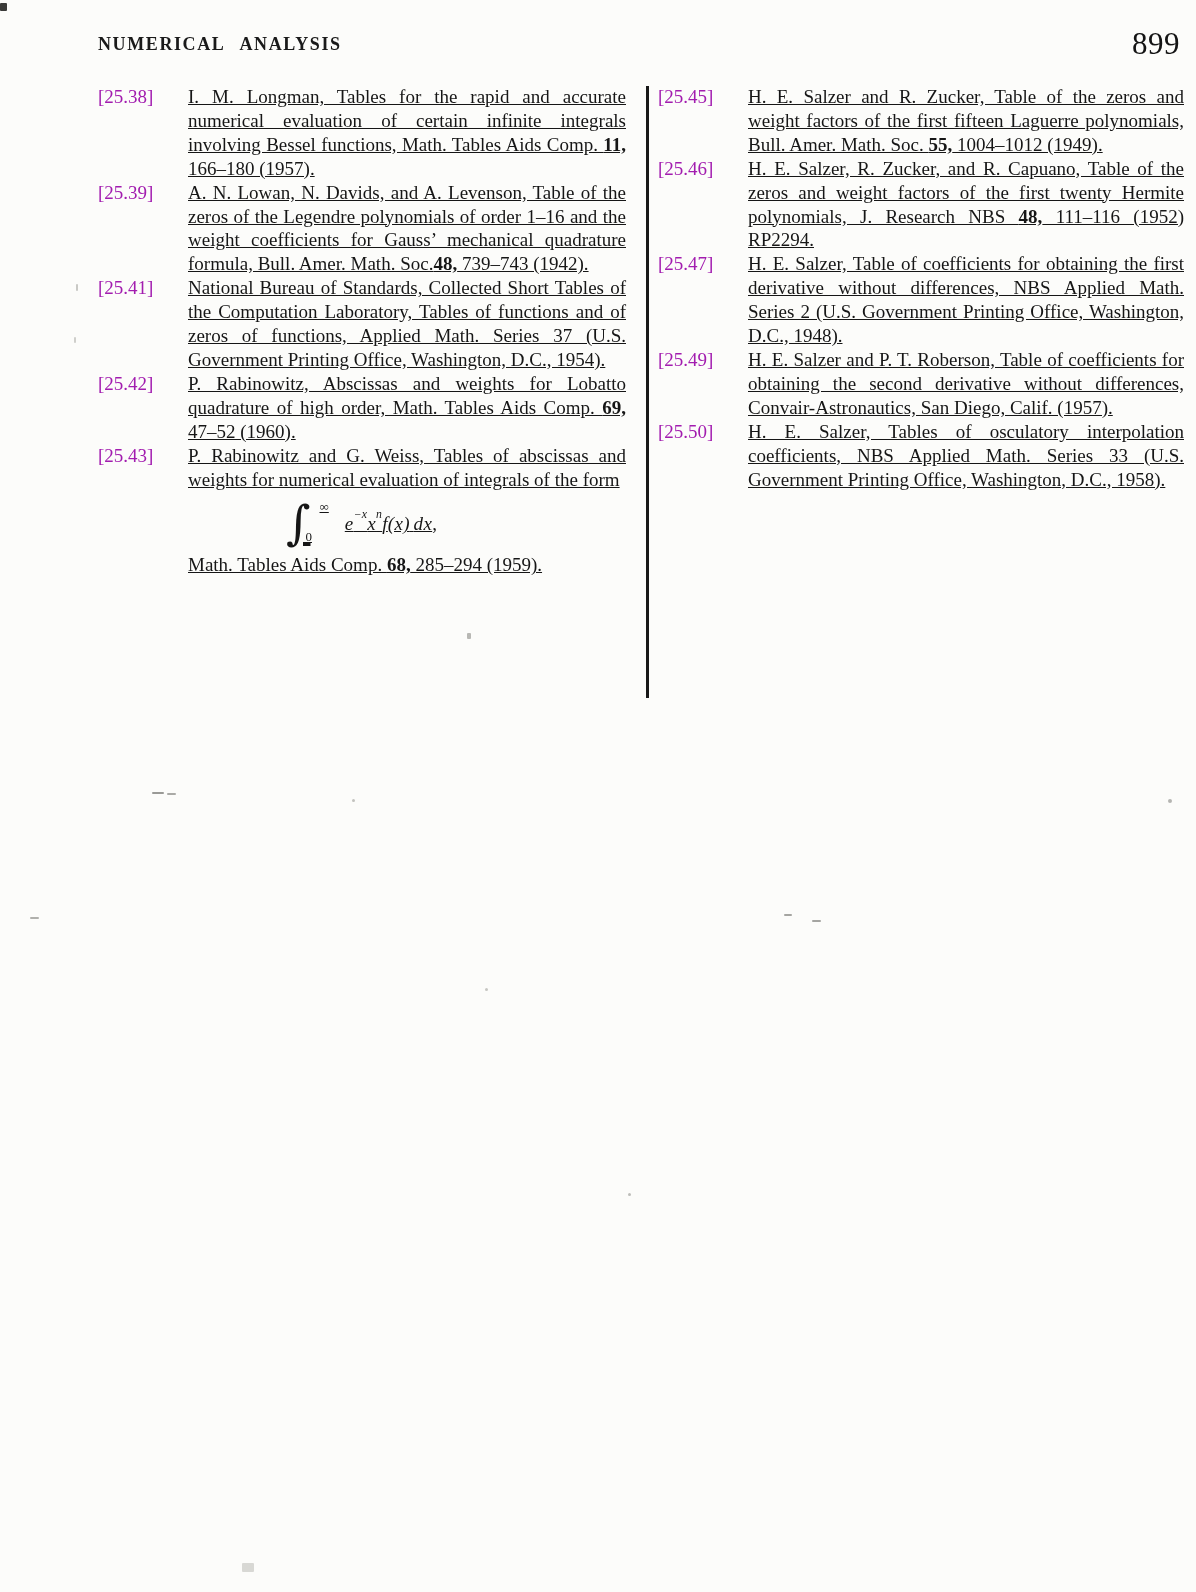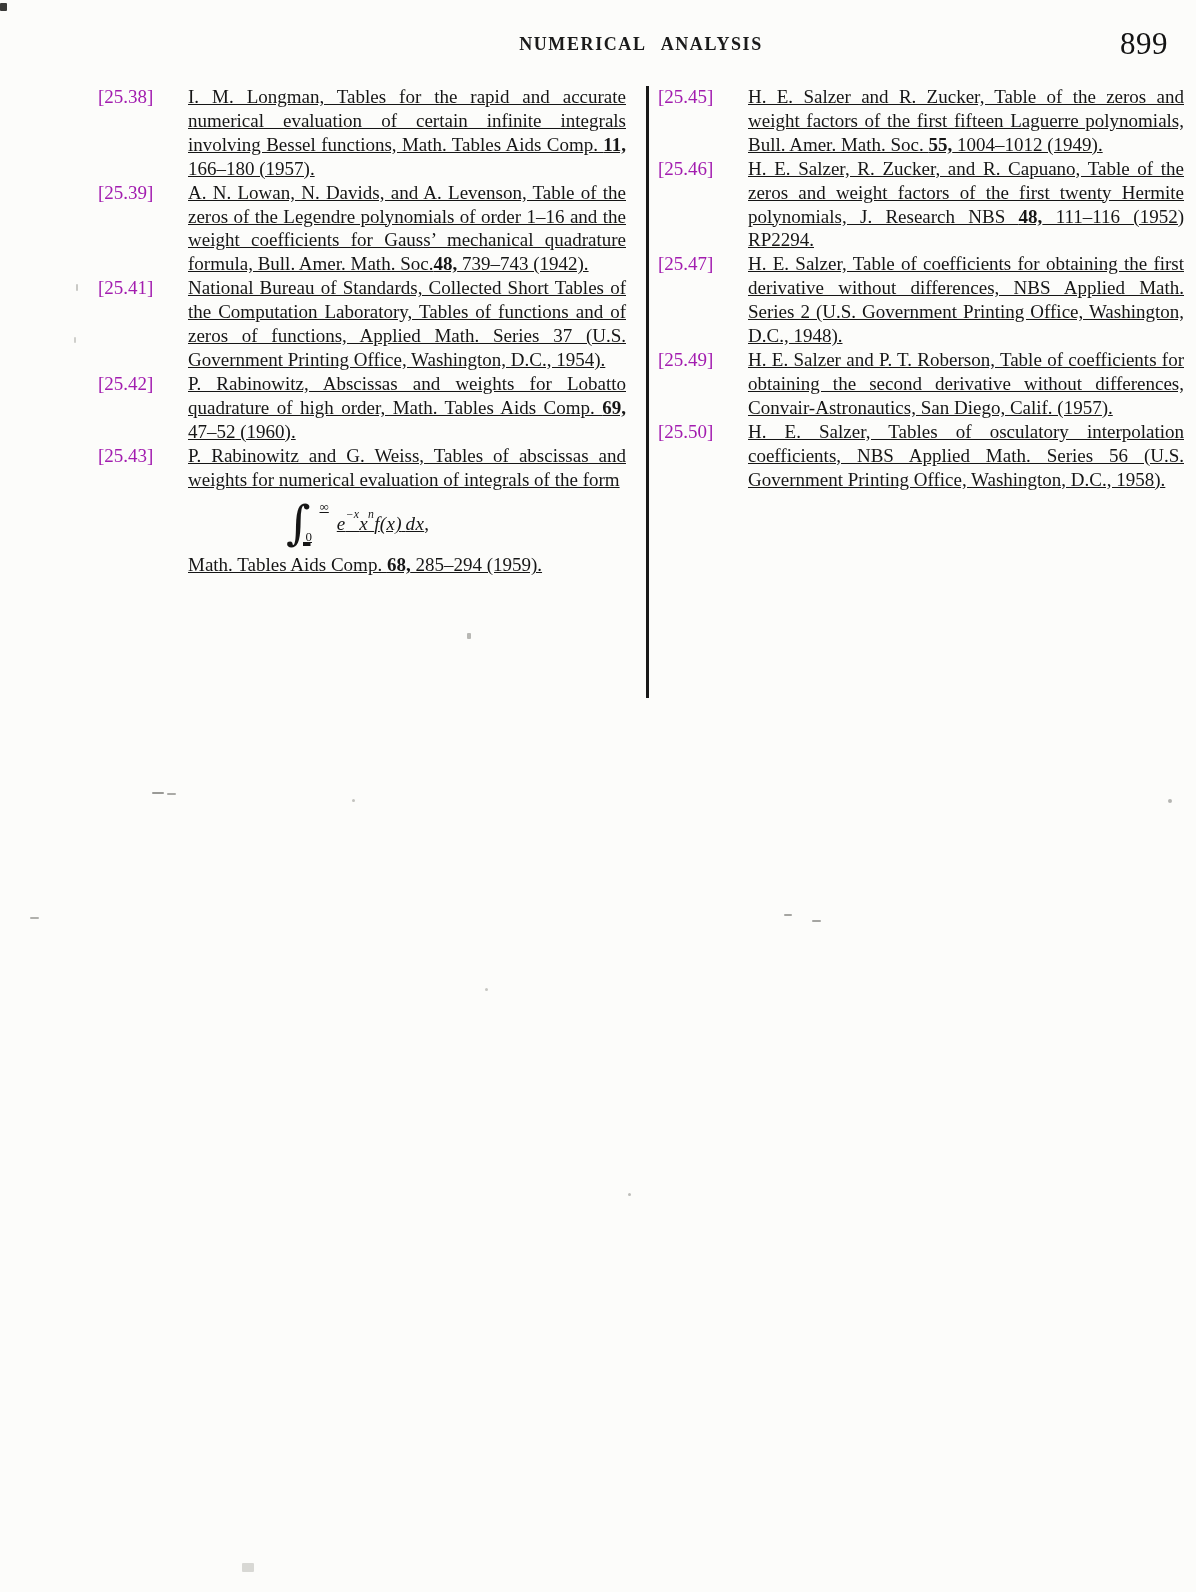--- a/index.html
+++ b/index.html
@@ -7,27 +7,27 @@
     position:relative;
     width:1196px;height:1592px;
     background:#fcfcfa;
     font-family:"Liberation Serif","DejaVu Serif",serif;
     color:#151515;
     overflow:hidden;
   }
   
   .running-head{
     position:absolute;top:34px;left:98px;width:1086px;
-    text-align:center;
+    text-align:left;
     font-size:18px;font-weight:bold;
     letter-spacing:1.6px;word-spacing:10px;
     color:#1a1a1a;
   }
   .page-number{
-    position:absolute;top:26px;right:28px;
+    position:absolute;top:26px;right:16px;
     font-size:31px;font-weight:500;
     letter-spacing:0.5px;color:#141414;
   }
   
   .col{
     position:absolute;top:85px;
     font-size:19px;line-height:23.9px;
   }
   .col-left{left:98px;width:528px;}
   .col-right{left:658px;width:526px;}
@@ -57,21 +57,21 @@
     text-align:left;
   }
   .int-wrap{display:inline-flex;align-items:stretch;height:50px;}
   .int-glyph{font-size:47px;line-height:50px;font-family:"DejaVu Serif","DejaVu Sans",serif;}
   .int-lims{
     display:inline-flex;flex-direction:column;justify-content:space-between;
     font-size:13px;line-height:12px;padding:3px 0 5px 0;
   }
   .int-up{margin-left:9px;}
   .int-lo{margin-left:-5px;}
-  .expr{font-size:19px;margin-left:8px;position:relative;top:1px;}
+  .expr{font-size:19px;margin-left:16px;position:relative;top:1px;}
   .expr i{letter-spacing:0.3px;}
   
   .artifact{position:absolute;background:#9a9a96;border-radius:1px;}
   .a1{left:152px;top:792px;width:12px;height:2px;}
   .a2{left:167px;top:793px;width:9px;height:2px;background:#aaaaa6;}
   .a3{left:1168px;top:799px;width:4px;height:4px;border-radius:50%;background:#b5b5b1;}
   .a4{left:30px;top:917px;width:9px;height:2px;background:#b0b0ac;}
   .a5{left:784px;top:914px;width:8px;height:2px;background:#a5a5a1;}
   .a6{left:812px;top:920px;width:9px;height:2px;background:#a5a5a1;}
   .a7{left:352px;top:799px;width:3px;height:3px;border-radius:50%;background:#c2c2be;}
@@ -138,21 +138,21 @@
       <div class="ref-entry">
         <span class="ref-label">[25.47]</span>
         <div class="ref-body">H. E. Salzer, Table of coefficients for obtaining the first derivative without differences, NBS Applied Math. Series 2 (U.S. Government Printing Office, Washington, D.C., 1948).</div>
       </div>
       <div class="ref-entry">
         <span class="ref-label">[25.49]</span>
         <div class="ref-body">H. E. Salzer and P. T. Roberson, Table of coeffi­cients for obtaining the second derivative without differences, Convair-Astronautics, San Diego, Calif. (1957).</div>
       </div>
       <div class="ref-entry">
         <span class="ref-label">[25.50]</span>
-        <div class="ref-body">H. E. Salzer, Tables of osculatory interpolation coefficients, NBS Applied Math. Series 56 (U.S. Government Printing Office, Washington, D.C., 1958).</div>
+        <div class="ref-body">H. E. Salzer, Tables of osculatory interpolation coefficients, NBS Applied Math. Series 33 (U.S. Government Printing Office, Washington, D.C., 1958).</div>
       </div>
     </div>
 
   <div class="artifact a1"></div>
   <div class="artifact a2"></div>
   <div class="artifact a3"></div>
   <div class="artifact a4"></div>
   <div class="artifact a5"></div>
   <div class="artifact a6"></div>
   <div class="artifact a7"></div>

